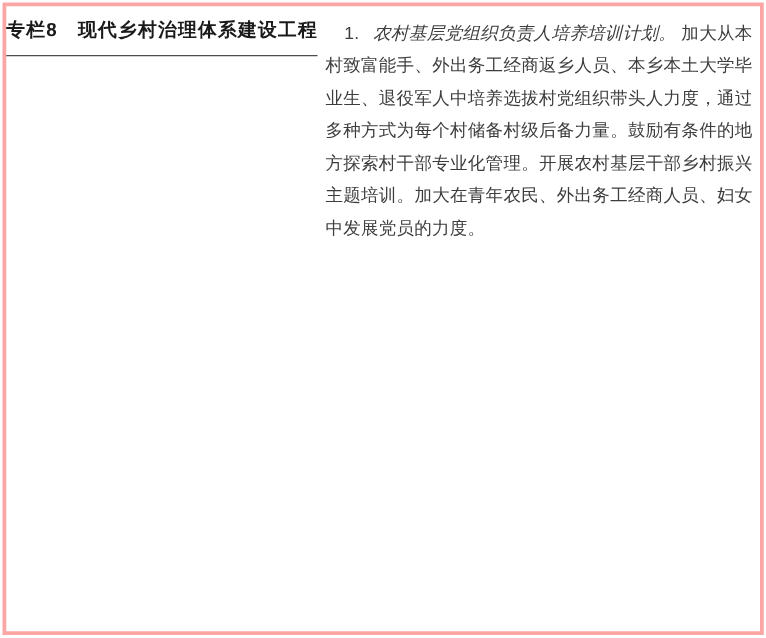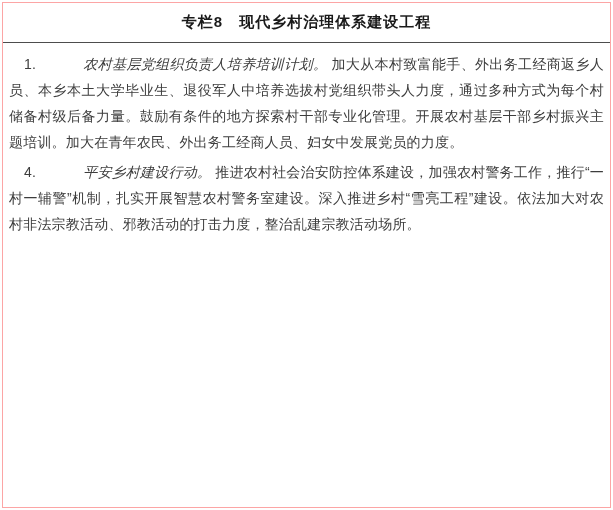--- a/index.html
+++ b/index.html
@@ -8,24 +8,24 @@
     width: 613px;
     height: 510px;
     background: #ffffff;
     padding: 2px;
     font-family: "Liberation Sans", "DejaVu Sans", sans-serif;
     overflow: hidden;
   }
   .panel-box {
     width: 100%;
     height: 100%;
-    border: 1px solid #fca5a5;
+    border: 3px solid #fca5a5;
     background: #ffffff;
     display: flex;
-    flex-direction: column;
+    flex-direction: row;
   }
   .title-row {
     height: 40px;
     flex: 0 0 40px;
     border-bottom: 1px solid #4d4d4d;
     display: flex;
     align-items: center;
     justify-content: center;
   }
   .panel-title {
@@ -49,21 +49,20 @@
     margin-bottom: 4px;
     letter-spacing: 0.2px;
   }
   .p-num {
     font-style: normal;
     margin-right: 7px;
   }
   .p-lead {
     font-style: italic;
     color: #3d3d3d;
-    margin-left: 36px;
   }
   .p-text {
     font-style: normal;
     margin-top: 12px;
   }
 </style>
 </head>
 <body>
 
 <div class="page">
@@ -74,22 +73,17 @@
     <div class="panel-body">
 
       <p class="para">
         <span class="p-num">1.</span>
         <span class="p-lead">农村基层党组织负责人培养培训计划。</span>
         <span class="p-text">加大从本村致富能手、外出务工经商返乡人员、本乡本土大学毕业生、退役军人中培养选拔村党组织带头人力度，通过多种方式为每个村储备村级后备力量。鼓励有条件的地方探索村干部专业化管理。开展农村基层干部乡村振兴主题培训。加大在青年农民、外出务工经商人员、妇女中发展党员的力度。</span>
       </p>
 
 
 
-      <p class="para">
-        <span class="p-num">4.</span>
-        <span class="p-lead">平安乡村建设行动。</span>
-        <span class="p-text">推进农村社会治安防控体系建设，加强农村警务工作，推行“一村一辅警”机制，扎实开展智慧农村警务室建设。深入推进乡村“雪亮工程”建设。依法加大对农村非法宗教活动、邪教活动的打击力度，整治乱建宗教活动场所。</span>
-      </p>
 
 
     </div>
   </div>
 </div>
 
 </body></html>

